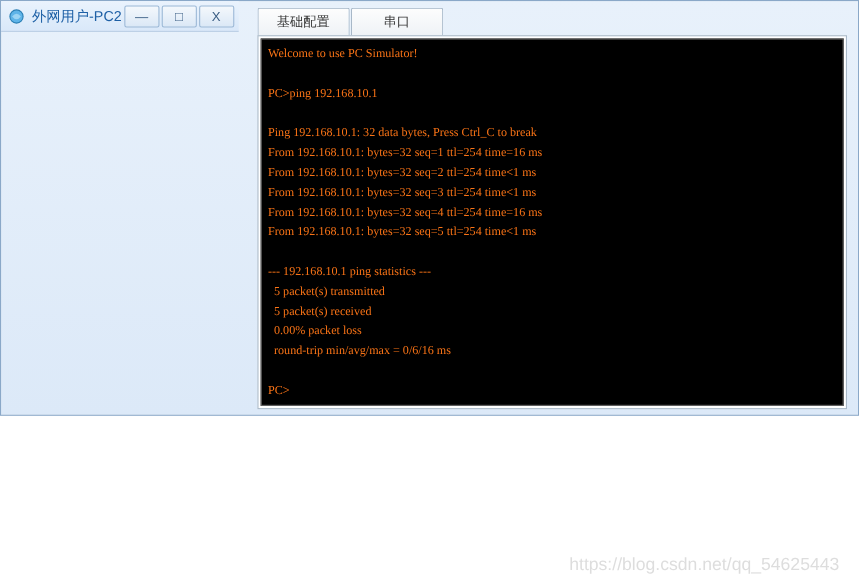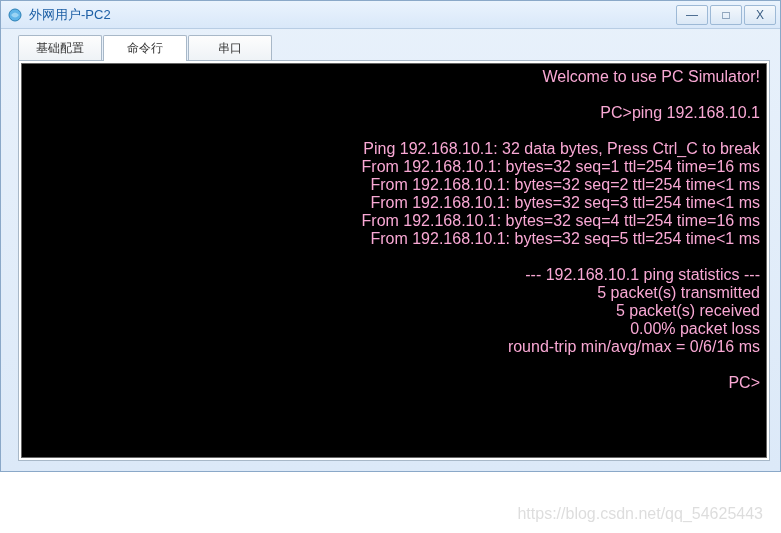--- a/index.html
+++ b/index.html
@@ -5,25 +5,25 @@
     * { box-sizing: border-box; margin: 0; padding: 0; }
     body {
       font-family: "Microsoft YaHei", Arial, sans-serif;
       background: #fff;
       width: 781px;
       height: 533px;
       overflow: hidden;
     }
     .window {
       width: 781px;
-      height: 472px;
+      height: 378px;
       background: linear-gradient(to bottom, #e8f1fb 0%, #dce9f8 100%);
       border: 1px solid #8aa8c8;
       display: flex;
-      flex-direction: column;
+      flex-direction: row;
     }
     .titlebar {
       height: 28px;
       background: linear-gradient(to bottom, #eaf3fd 0%, #d9e8f9 100%);
       display: flex;
       align-items: center;
       padding: 0 4px 0 6px;
       border-bottom: 1px solid #b8cde4;
     }
     .titlebar .app-icon {
@@ -53,21 +53,20 @@
       display: flex;
       align-items: center;
       justify-content: center;
       font-family: Arial, sans-serif;
     }
     .content {
       flex: 1;
       padding: 6px 10px 10px 17px;
       display: flex;
       flex-direction: column;
-      text-align: right;
     }
     .tabs {
       display: flex;
       height: 26px;
     }
     .tab {
       width: 84px;
       height: 26px;
       background: linear-gradient(to bottom, #fdfdfd, #eef2f6);
       border: 1px solid #a8b8c8;
@@ -90,23 +89,23 @@
       flex: 1;
       border: 1px solid #a8b8c8;
       background: #fff;
       padding: 2px;
       margin-top: -1px;
     }
     .terminal {
       width: 100%;
       height: 100%;
       background: #000;
-      color: #f9a8d4;
-      font-family: Liberation Sans, sans-serif;
-      font-size: 16px;
+      color: #f97316;
+      font-family: Liberation Serif, serif;
+      font-size: 11px;
       line-height: 18px;
       padding: 4px 6px;
       white-space: pre;
       overflow: auto;
       border: 1px solid #666;
     }
     .watermark {
       position: absolute;
       right: 18px;
       bottom: 10px;
@@ -129,21 +128,20 @@
     <span class="title">外网用户-PC2</span>
     <div class="window-controls">
       <button>—</button>
       <button>□</button>
       <button>X</button>
     </div>
   </div>
   <div class="content">
     <div class="tabs">
       <div class="tab">基础配置</div>
-      <div class="tab active">命令行</div>
       <div class="tab">串口</div>
     </div>
     <div class="terminal-container">
       <div class="terminal" id="terminal">Welcome to use PC Simulator!
 
 PC&gt;ping 192.168.10.1
 
 Ping 192.168.10.1: 32 data bytes, Press Ctrl_C to break
 From 192.168.10.1: bytes=32 seq=1 ttl=254 time=16 ms
 From 192.168.10.1: bytes=32 seq=2 ttl=254 time&lt;1 ms

